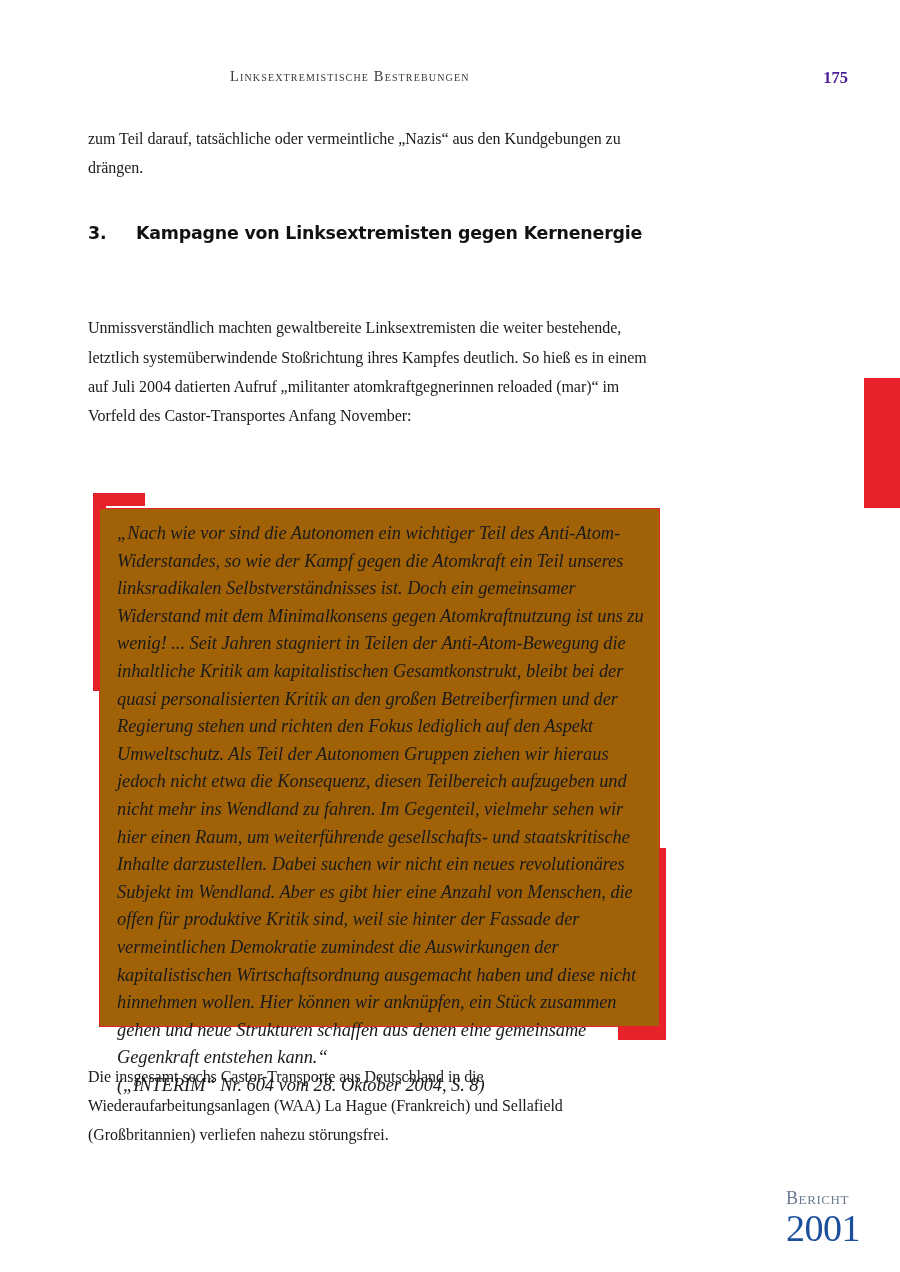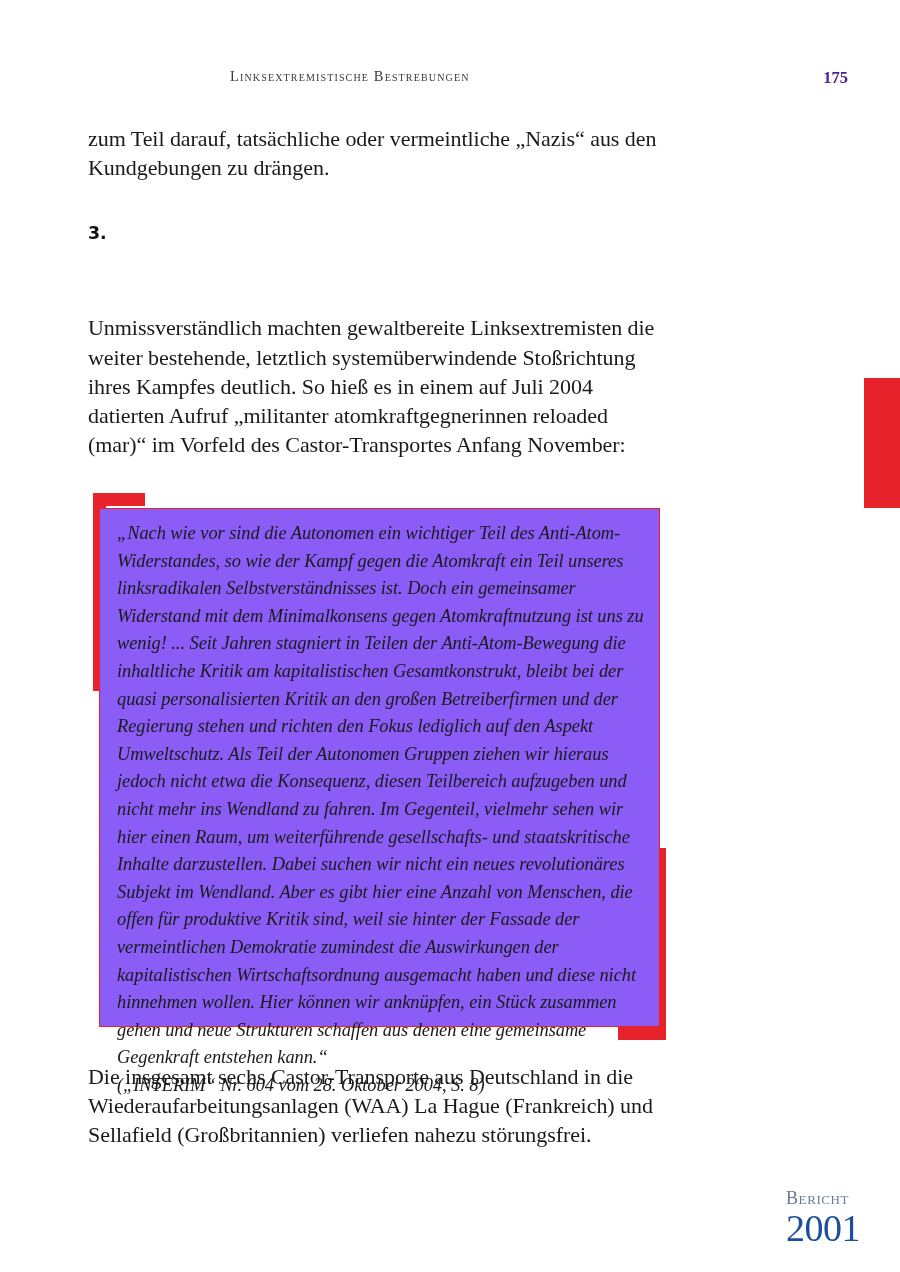--- a/index.html
+++ b/index.html
@@ -54,21 +54,21 @@
   
   .column {
     position: absolute;
     left: 88px;
     top: 124px;
     width: 578px;
   }
 
   p.body-par {
     margin: 0 0 0 0;
-    font-size: 22px;
+    font-size: 16px;
     line-height: 29.2px;
     text-align: left;
     color: #1a1a1a;
     letter-spacing: -0.05px;
   }
 
   .spacer-lg { height: 38px; }
   .spacer-md { height: 29px; }
 
   h2.section-heading {
@@ -129,21 +129,21 @@
     background: #e8222a;
   }
   
   .quote-box {
     position: absolute;
     left: 11px;
     top: 15px;
     right: 6px;
     bottom: 18px;
     border: 1.5px solid #e8222a;
-    background: #8b5cf6;
+    background: #a16207;
     box-sizing: border-box;
   }
   .quote-text {
     position: absolute;
     left: 17px;
     top: 11px;
     right: 12px;
     font-size: 18.4px;
     line-height: 27.6px;
     font-style: italic;
@@ -206,20 +206,21 @@
   </div>
 
   <div class="column">
 
     <p class="body-par">zum Teil darauf, tatsächliche oder vermeintliche „Nazis“ aus den Kundgebungen zu drängen.</p>
 
     <div class="spacer-lg"></div>
 
     <h2 class="section-heading">
       <span class="num">3.</span>
+      <span>Kampagne von Linksextremisten gegen Kernenergie</span>
     </h2>
 
     <div class="spacer-lg"></div>
 
 
     <div class="spacer-md"></div>
 
     <p class="body-par">Unmissverständlich machten gewaltbereite Linksextremisten die weiter bestehende, letztlich systemüberwindende Stoßrichtung ihres Kampfes deutlich. So hieß es in einem auf Juli 2004 datierten Aufruf „militanter atomkraftgegnerinnen reloaded (mar)“ im Vorfeld des Castor-Transportes Anfang November:</p>
 
   </div>

